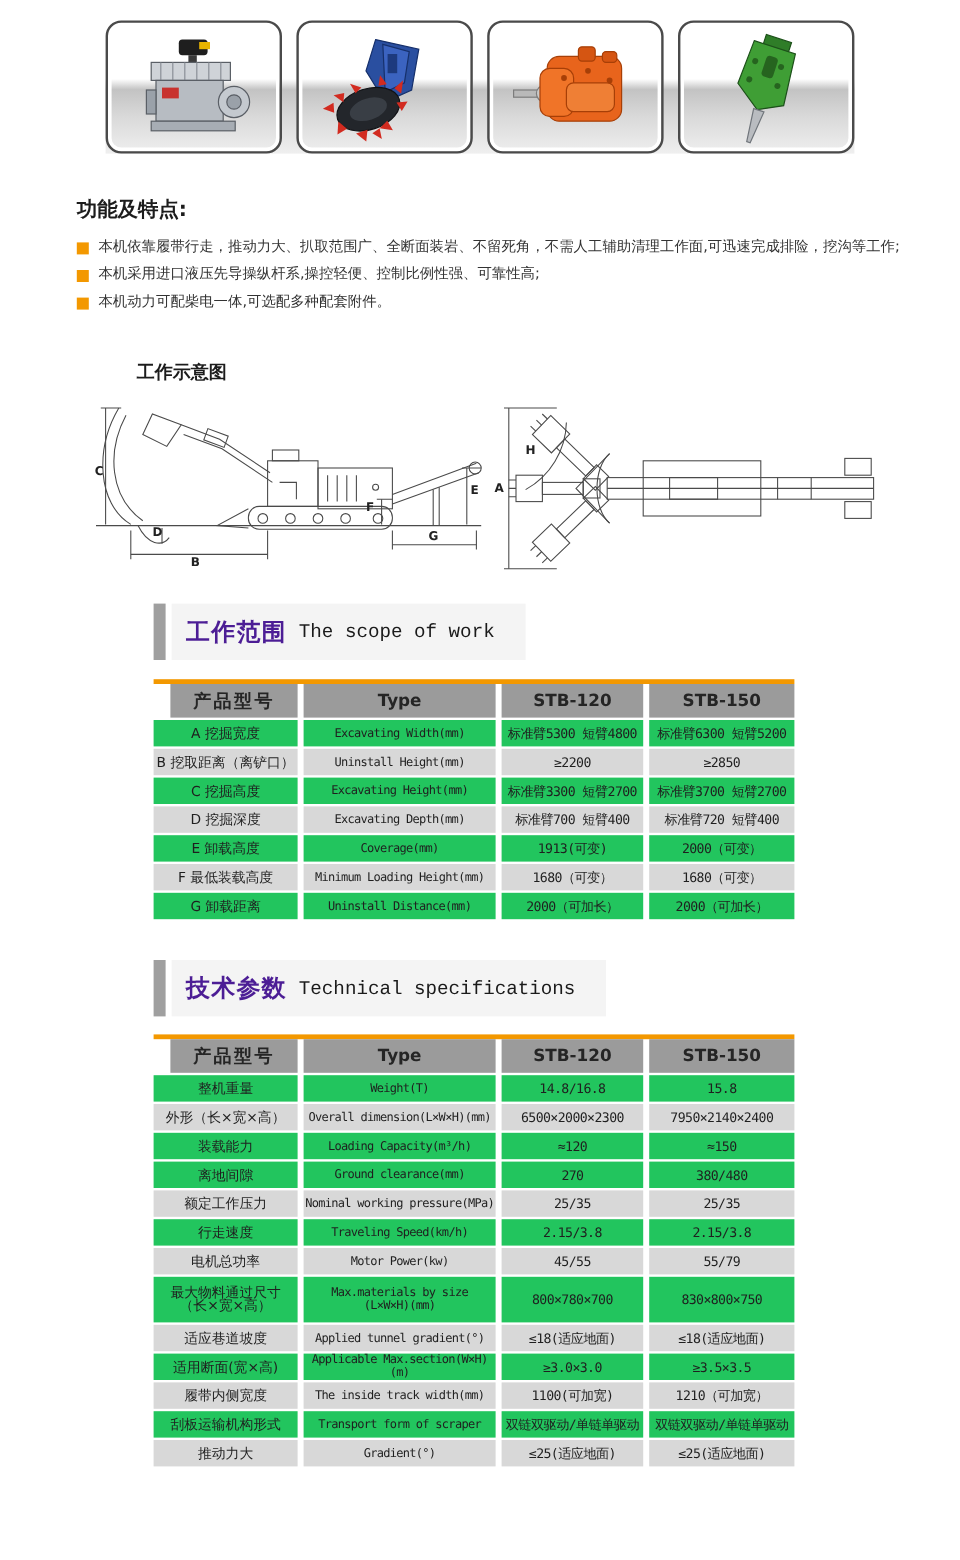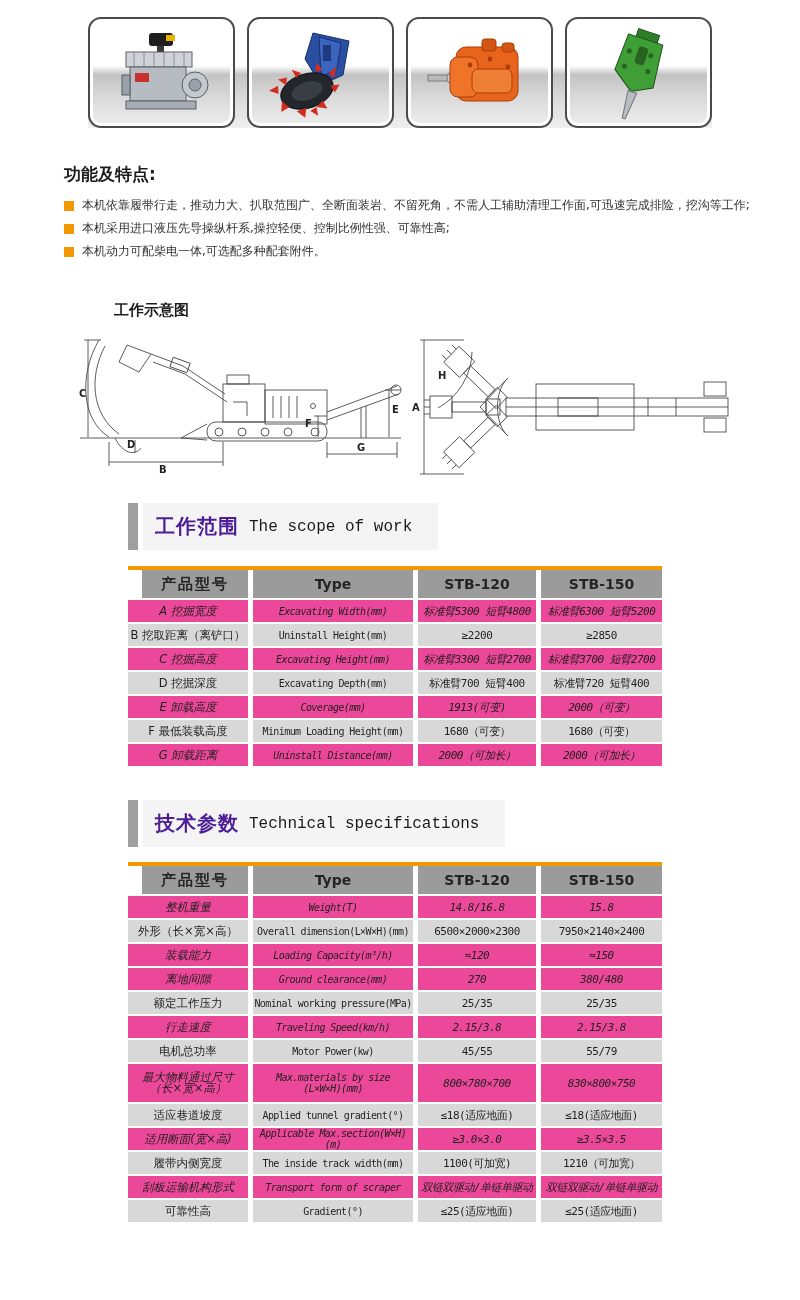--- a/index.html
+++ b/index.html
@@ -10,21 +10,21 @@
   .cards-strip{position:absolute;left:88px;top:17px;width:624px;height:111px;
     display:flex;gap:12px;
     background:linear-gradient(180deg,#fff 0%,#fff 44%,#c3c3c3 52%,#d9d9d9 72%,#efefef 100%);}
   .card{flex:1;border:2px solid #4a4a4a;border-radius:13px;
     box-shadow:inset 0 0 0 3px #fff;display:flex;align-items:center;justify-content:center;}
   .card svg{width:120px;height:95px;}
 
   
   .features{position:absolute;left:64px;top:163px;width:730px;}
   .features-title{font-size:17px;font-weight:bold;color:#1c1c1c;margin-bottom:12px;}
-  .feature-item{display:flex;align-items:center;margin-bottom:9px;font-size:12px;color:#333;line-height:14px;white-space:nowrap;}
+  .feature-item{display:flex;align-items:flex-end;margin-bottom:9px;font-size:12px;color:#333;line-height:14px;white-space:nowrap;}
   .bullet{width:10px;height:10px;background:#F39800;margin:2px 8px 0 0;flex:0 0 auto;}
 
   
   .diagram-title{position:absolute;left:114px;top:301px;font-size:15px;font-weight:bold;color:#1c1c1c;}
   .diagram{position:absolute;top:332px;width:330px;height:150px;}
   .diagram.left{left:75px;} .diagram.right{left:408px;}
   .diagram svg{position:absolute;left:0;top:0;}
   .dim-label{position:absolute;font-size:10px;font-weight:bold;color:#222;}
 
   
@@ -38,21 +38,21 @@
   .spec-table{position:absolute;left:128px;width:534px;}
   .orange-bar{height:4px;background:#F39800;}
   .thead,.tr{display:grid;grid-template-columns:120px 160px 118px 1fr;column-gap:5px;}
   .thead{height:28px;}
   .thead .th{background:#9b9b9b;display:flex;align-items:center;justify-content:center;
     font-weight:bold;color:#252525;}
   .th.cn{font-size:15px;letter-spacing:2px;margin-left:14px;}
   .th.en{font-size:14px;}
   .tr{margin-top:2px;height:22px;}
   .tr.tall{height:38px;}
-  .tr.light .td{background:#ec4899;font-style:italic;}
+  .tr.light .td{background:#22c55e;}
   .tr.dark .td{background:#d8d8d8;}
   .td{display:flex;align-items:center;justify-content:center;text-align:center;
     color:#1f1f1f;white-space:pre-line;line-height:11px;}
   .td.c0{font-size:11.5px;}
   .td.c1{font-family:"DejaVu Sans Mono",monospace;font-size:10px;letter-spacing:-0.6px;}
   .td.c2,.td.c3{font-size:11px;font-family:"DejaVu Sans Mono","DejaVu Sans",monospace;letter-spacing:-0.5px;}
 
   .sec1{top:503px;} .tab1{top:566px;}
   .sec2{top:800px;} .tab2{top:862px;}
 
@@ -394,20 +394,20 @@
         <div class="td c2">1100(可加宽)</div>
         <div class="td c3">1210（可加宽）</div>
       </div>
       <div class="tr light">
         <div class="td c0">刮板运输机构形式</div>
         <div class="td c1">Transport form of scraper</div>
         <div class="td c2">双链双驱动/单链单驱动</div>
         <div class="td c3">双链双驱动/单链单驱动</div>
       </div>
       <div class="tr dark">
-        <div class="td c0">可靠性高</div>
+        <div class="td c0">推动力大</div>
         <div class="td c1">Gradient(°)</div>
         <div class="td c2">≤25(适应地面)</div>
         <div class="td c3">≤25(适应地面)</div>
       </div>
     </div>
 
 </div>
 
 </body></html>

